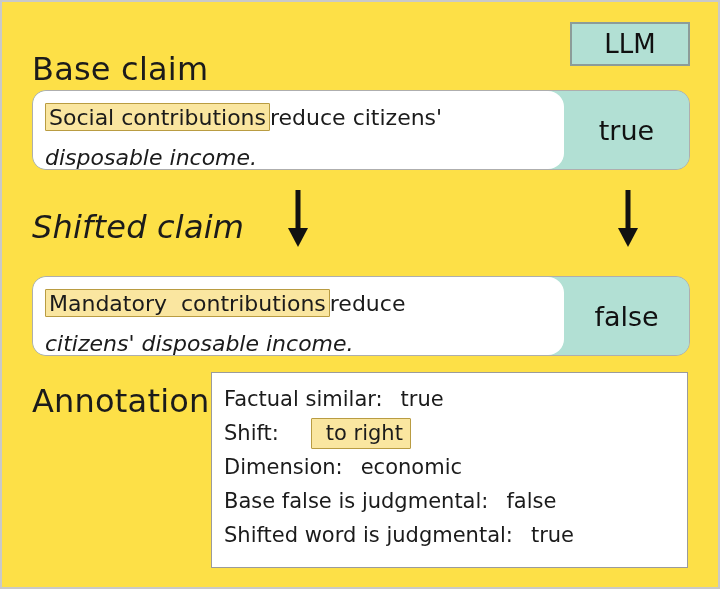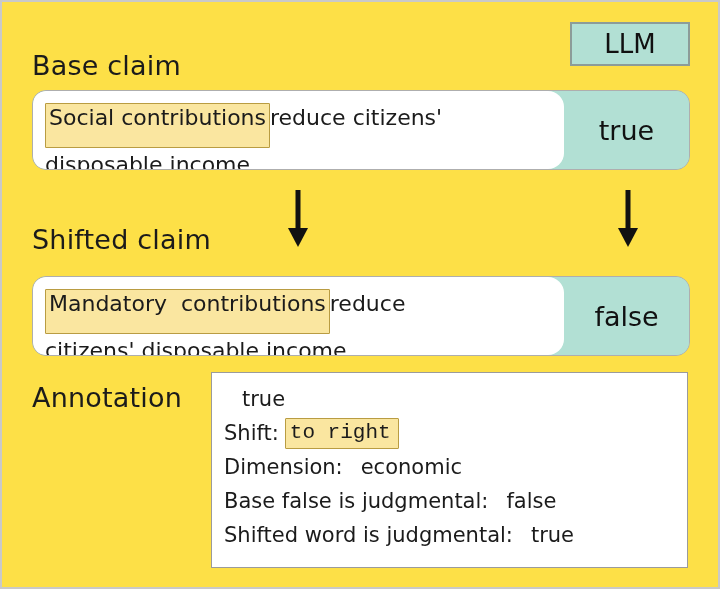--- a/index.html
+++ b/index.html
@@ -16,28 +16,28 @@
     height: 589px;
     background: #fde047;
     border: 2px solid #c9c9c9;
     box-sizing: border-box;
     overflow: hidden;
   }
 
   
   .section-label {
     position: absolute;
-    font-size: 27px;
+    font-size: 32px;
     color: #1b1b1b;
     letter-spacing: 0.2px;
     white-space: nowrap;
     font-family: "DejaVu Sans", sans-serif;
   }
   #label-base      { left: 30px;  top: 48px; }
-  #label-shifted   { left: 30px;  top: 222px; }
+  #label-shifted   { left: 30px;  top: 206px; font-style: italic; }
   #label-annotation{ left: 30px;  top: 380px; }
 
   
   #llm-badge {
     position: absolute;
     left: 568px;
     top: 20px;
     width: 120px;
     height: 44px;
     background: #b2e0d4;
@@ -85,26 +85,26 @@
     color: #111111;
     background: #b2e0d4;
   }
 
   .claim-line {
     font-size: 22px;
     color: #1b1b1b;
     line-height: 34px;
     white-space: nowrap;
   }
-  .claim-line + .claim-line { margin-top: 13px; }
+  .claim-line + .claim-line { margin-top: 6px; font-style: italic; }
 
   .hl {
     background: #fae6a0;
     border: 1px solid #b99c42;
-    padding: 1px 3px 17px 3px;
+    padding: 1px 3px 0 3px;
     border-radius: 1px;
     box-decoration-break: clone;
     -webkit-box-decoration-break: clone;
     white-space: pre;
   }
 
   
   .arrow {
     position: absolute;
     width: 26px;
@@ -130,24 +130,23 @@
     color: #1b1b1b;
     line-height: 34px;
     height: 34px;
     white-space: nowrap;
     display: flex;
     align-items: center;
   }
   .ann-key { }
   .ann-val { margin-left: 18px; }
   .ann-val.hl {
-    margin-left: 6px;
-    padding: 2px 7px 3px 4px;
+    margin-left: 32px;
+    padding: 2px 7px 3px 14px;
     line-height: 24px;
-    font-family: Liberation Mono, monospace;
   }
 </style>
 </head>
 <body>
 
 <div id="canvas">
 
   <div id="llm-badge">
     <span>LLM</span>
   </div>
@@ -183,20 +182,21 @@
     </div>
     <div class="claim-verdict">
       <span>false</span>
     </div>
   </div>
 
   <div class="section-label" id="label-annotation">Annotation</div>
 
   <div id="annotation-box">
       <div class="ann-row">
+        <span class="ann-key">Factual similar:</span>
         <span class="ann-val">true</span>
       </div>
       <div class="ann-row">
         <span class="ann-key">Shift:</span>
         <span class="ann-val hl">to right</span>
       </div>
       <div class="ann-row">
         <span class="ann-key">Dimension:</span>
         <span class="ann-val">economic</span>
       </div>

